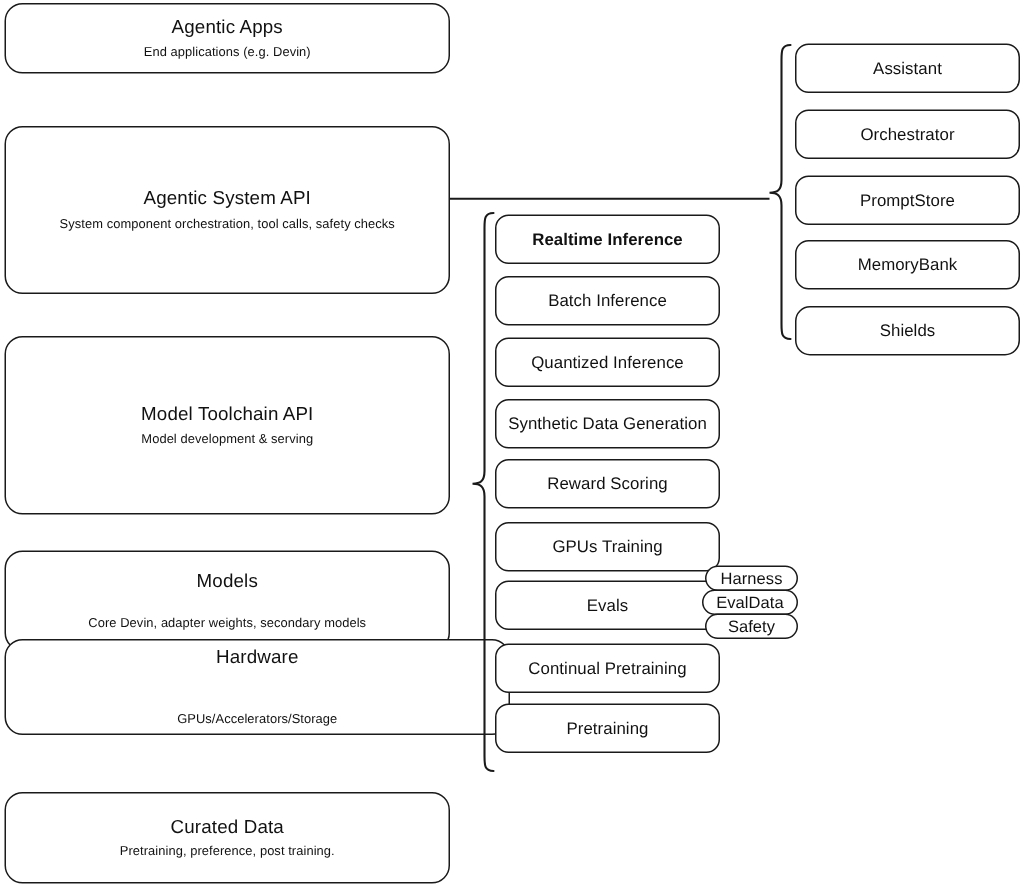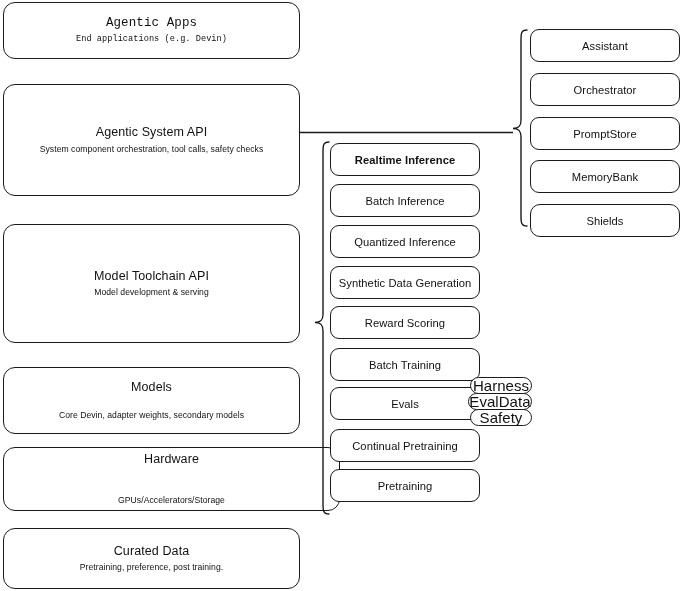--- a/index.html
+++ b/index.html
@@ -63,60 +63,60 @@
     box-sizing: border-box;
     border: 1.2px solid #1a1a1a;
     border-radius: 999px;
     background: #ffffff;
     display: flex;
     align-items: center;
     justify-content: center;
     z-index: 6;
   }
   .badge-label {
-    font-size: 15px;
+    font-size: 11px;
     color: #111111;
     white-space: nowrap;
     letter-spacing: 0.05px;
   }
   .connector {
     position: absolute;
     pointer-events: none;
   }
   .brace-svg {
     position: absolute;
     overflow: visible;
   }
 </style>
 </head>
 <body>
 
 <div id="canvas">
 
-  <div class="layer-box" style="left:3px; top:2px; width:297px; height:57px;font-family:Liberation Mono, monospace;">
+  <div class="layer-box" style="left:3px; top:2px; width:297px; height:47px;">
     <div class="layer-title">Agentic Apps</div>
     <div class="layer-sub">End applications (e.g. Devin)</div>
   </div>
 
   <div class="layer-box" style="left:3px; top:84px; width:297px; height:112px;text-align:center;">
     <div class="layer-title">Agentic System API</div>
     <div class="layer-sub">System component orchestration, tool calls, safety checks</div>
   </div>
 
   <div class="layer-box" style="left:3px; top:224px; width:297px; height:119px;">
     <div class="layer-title">Model Toolchain API</div>
     <div class="layer-sub">Model development &amp; serving</div>
   </div>
 
   <div class="layer-box" style="left:3px; top:367px; width:297px; height:67px;gap:12px;">
     <div class="layer-title">Models</div>
     <div class="layer-sub">Core Devin, adapter weights, secondary models</div>
   </div>
 
-  <div class="layer-box" style="left:3px; top:447px; width:337px; height:64px;gap:25px;">
+  <div class="layer-box" style="left:3px; top:426px; width:337px; height:64px;gap:25px;">
     <div class="layer-title">Hardware</div>
     <div class="layer-sub">GPUs/Accelerators/Storage</div>
   </div>
 
   <div class="layer-box" style="left:3px; top:528px; width:297px; height:61px;">
     <div class="layer-title">Curated Data</div>
     <div class="layer-sub">Pretraining, preference, post training.</div>
   </div>
 
   <svg class="connector" style="left:300px; top:120px; width:225px; height:30px;" viewBox="0 0 225 30">
@@ -158,21 +158,21 @@
   <div class="pill-box" style="left:330px; top:225px; width:150px; height:33px;">
     <span class="pill-label">Quantized Inference</span>
   </div>
   <div class="pill-box" style="left:330px; top:266px; width:150px; height:33px;">
     <span class="pill-label">Synthetic Data Generation</span>
   </div>
   <div class="pill-box" style="left:330px; top:306px; width:150px; height:33px;">
     <span class="pill-label">Reward Scoring</span>
   </div>
   <div class="pill-box" style="left:330px; top:348px; width:150px; height:33px;">
-    <span class="pill-label">Batch Training</span>
+    <span class="pill-label">GPUs Training</span>
   </div>
   <div class="pill-box" style="left:330px; top:387px; width:150px; height:33px;">
     <span class="pill-label">Evals</span>
   </div>
   <div class="pill-box" style="left:330px; top:429px; width:150px; height:33px;">
     <span class="pill-label">Continual Pretraining</span>
   </div>
   <div class="pill-box" style="left:330px; top:469px; width:150px; height:33px;">
     <span class="pill-label">Pretraining</span>
   </div>

